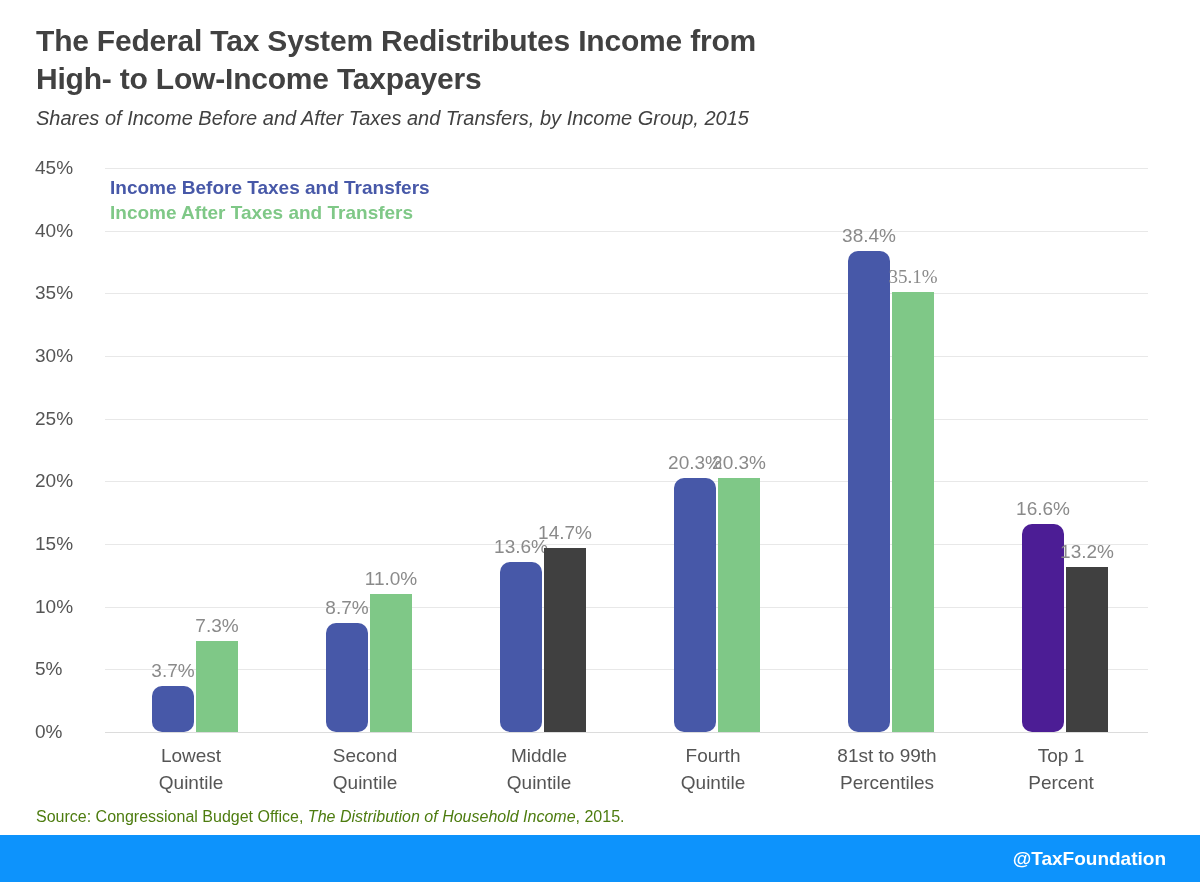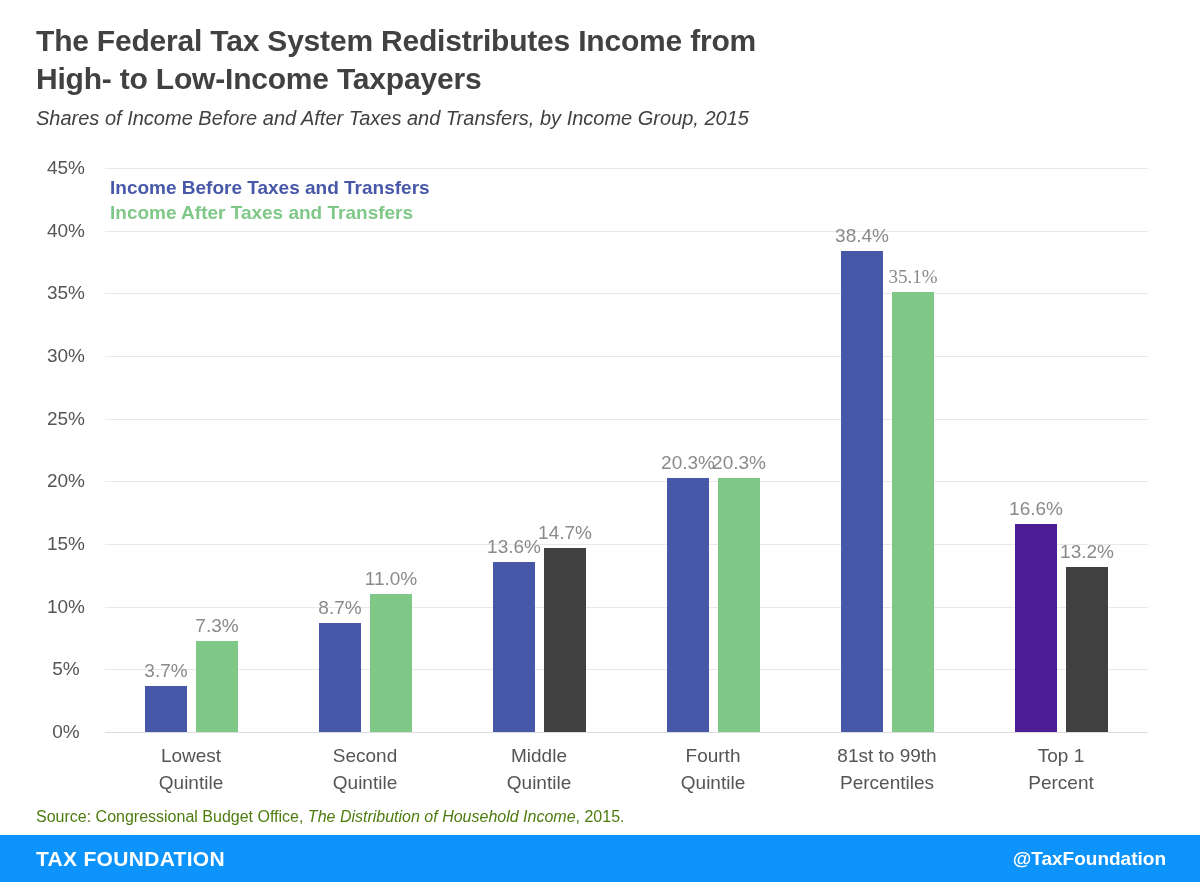--- a/index.html
+++ b/index.html
@@ -60,21 +60,21 @@
     background: #e8e8e8;
   }
   .gridline.baseline {
     background: #dcdcdc;
   }
 
   .ytick {
     position: absolute;
     right: 1051px;          
     width: 62px;
-    text-align: center;
+    text-align: left;
     font-size: 19px;
     color: #555555;
     transform: translateY(-50%);
     white-space: nowrap;
   }
 
   
   #legend {
     position: absolute;
     left: 110px;
@@ -91,21 +91,21 @@
   .group {
     position: absolute;
     bottom: 0;
     height: 564px;
   }
   .bar {
     position: absolute;
     bottom: 0;
     width: 42px;
   }
-  .bar.before { left: 0px; }
+  .bar.before { left: 7px; border-radius: 10px; }
   .bar.after  { left: 51px; }
   .bar-label {
     position: absolute;
     bottom: 100%;
     left: 50%;
     transform: translateX(-50%);
     margin-bottom: 4px;
     font-size: 19px;
     color: #8a8a8a;
     white-space: nowrap;
@@ -274,17 +274,16 @@
         <div>Top 1</div>
         <div>Percent</div>
       </div>
     </div>
 
   <div id="source">
     <span>Source: Congressional Budget Office, </span><span class="ital">The Distribution of Household Income</span><span>, 2015.</span>
   </div>
 
   <div id="footer">
-    <div id="footer-brand">TAX FOUNDATION</div>
     <div id="footer-handle">@TaxFoundation</div>
   </div>
 
 </div>
 
 </body></html>

